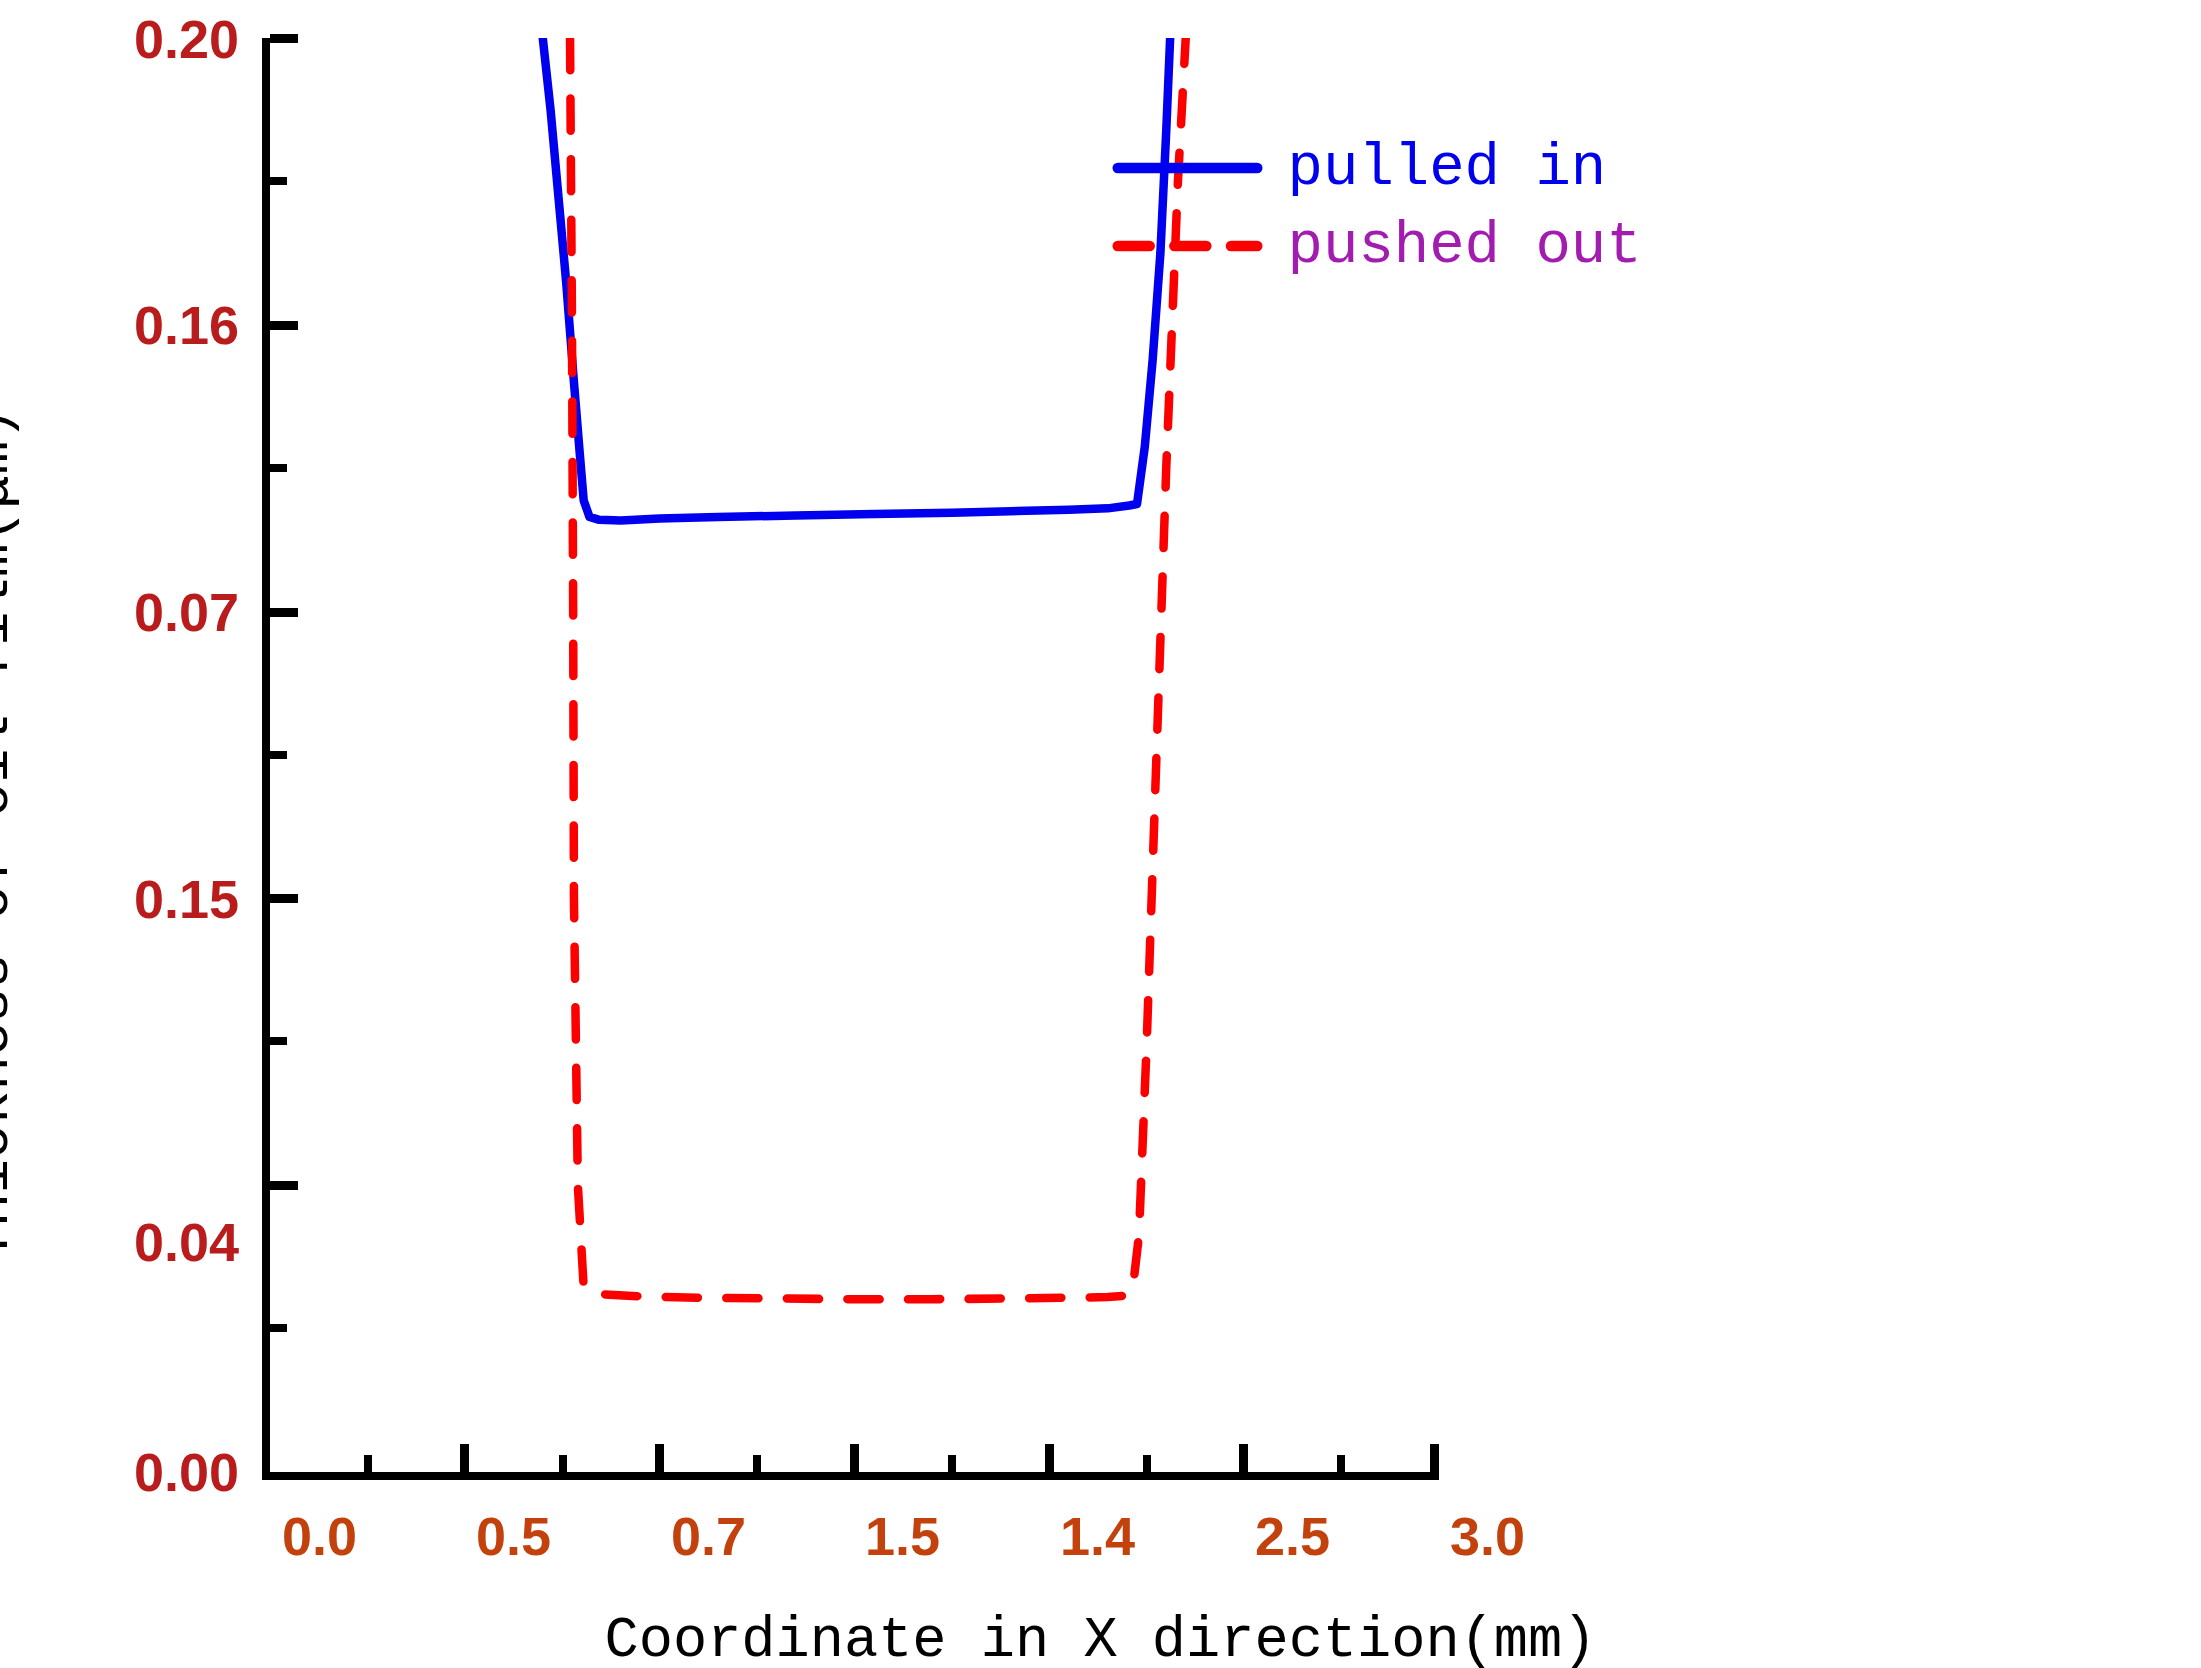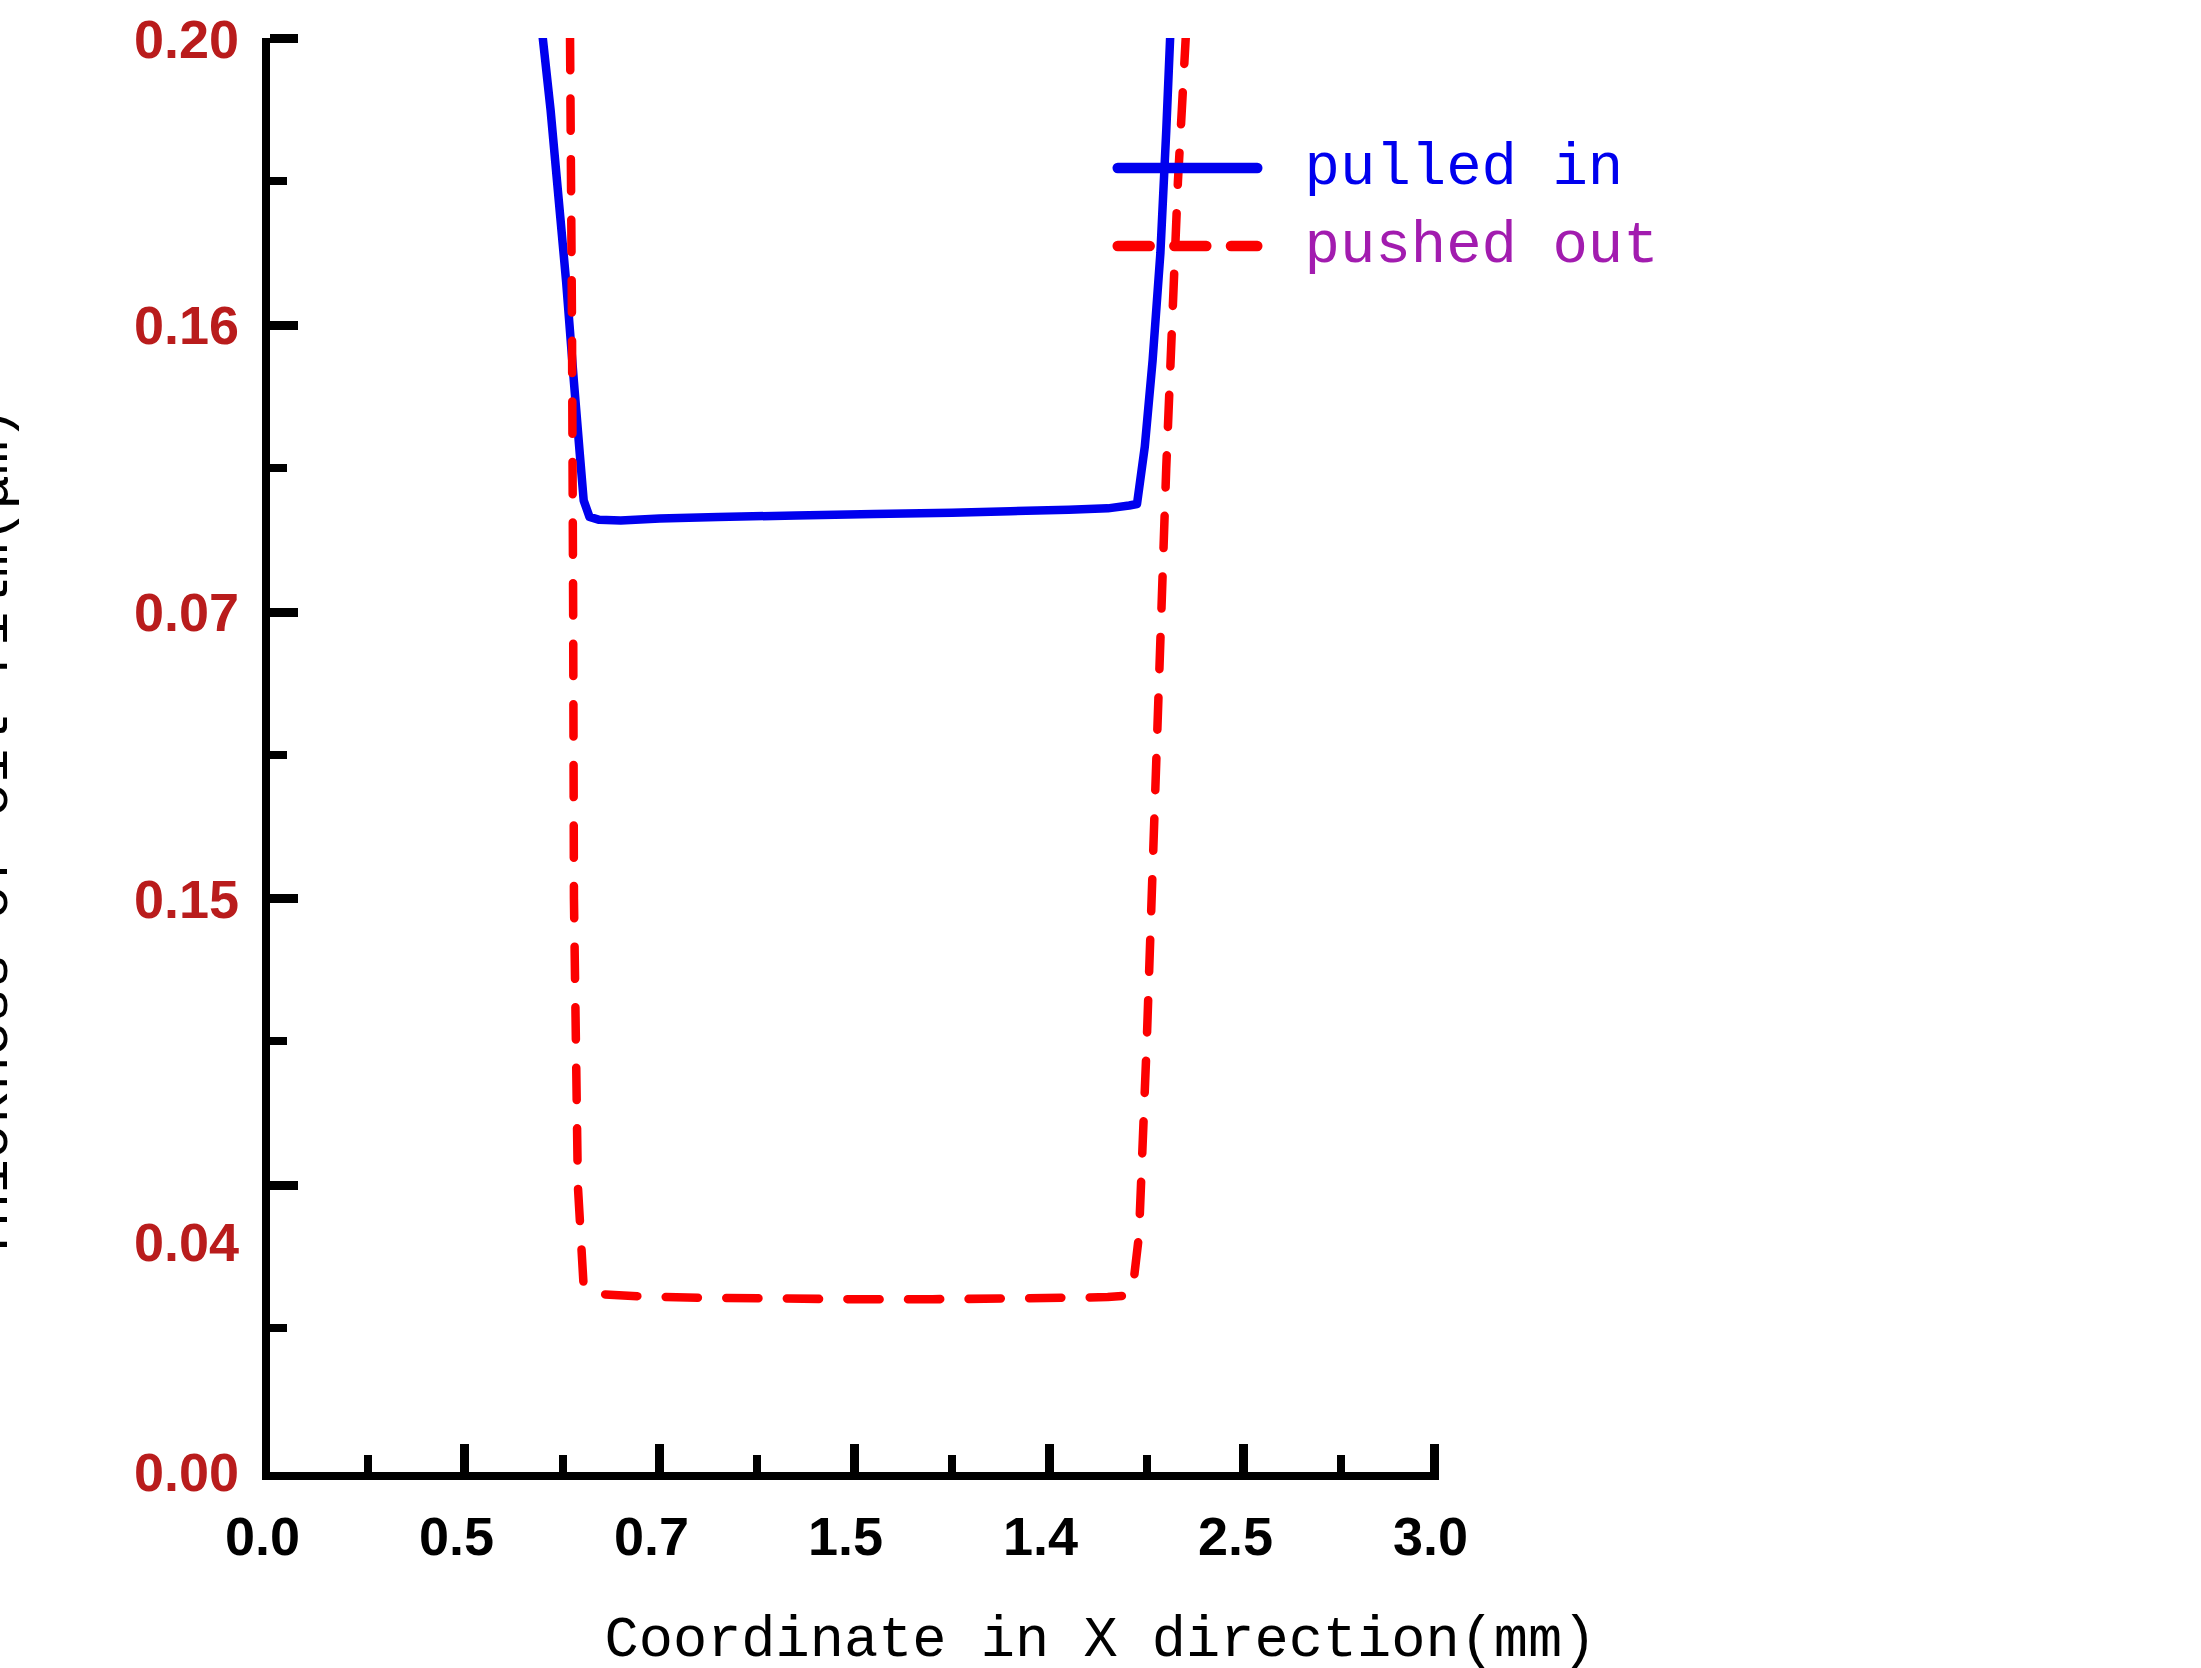--- a/index.html
+++ b/index.html
@@ -49,25 +49,25 @@
     background:#000;
   }
   .xtick-minor{
     position:absolute;
     bottom:0px;
     width:7.6px;height:17px;
     background:#000;
   }
   .xlabel-val{
     position:absolute;
-    text-align:center;
+    text-align:right;
     font-family:"Liberation Sans","DejaVu Sans",sans-serif;
     font-weight:bold;
     font-size:54px;
-    color:#000000;
+    color:#c2410c;
     white-space:nowrap;
     width:189px;
   }
 
   
   #y-axis-title{
     position:absolute;
     left:-7.6px;
     top:50%;
     transform-origin:center center;
@@ -94,21 +94,20 @@
   #legend{
     position:absolute;
     left:842px;
     top:91px;
     width:606px;
   }
   .legend-row{
     display:flex;
     align-items:center;
     height:78px;
-    gap:17px;
   }
   .legend-sample{
     width:151px;
     height:38px;
     position:relative;
     flex:0 0 151px;
   }
   .legend-sample svg{position:absolute;left:0;top:0;}
   .legend-text{
     font-family:"Liberation Mono","DejaVu Sans Mono",monospace;

